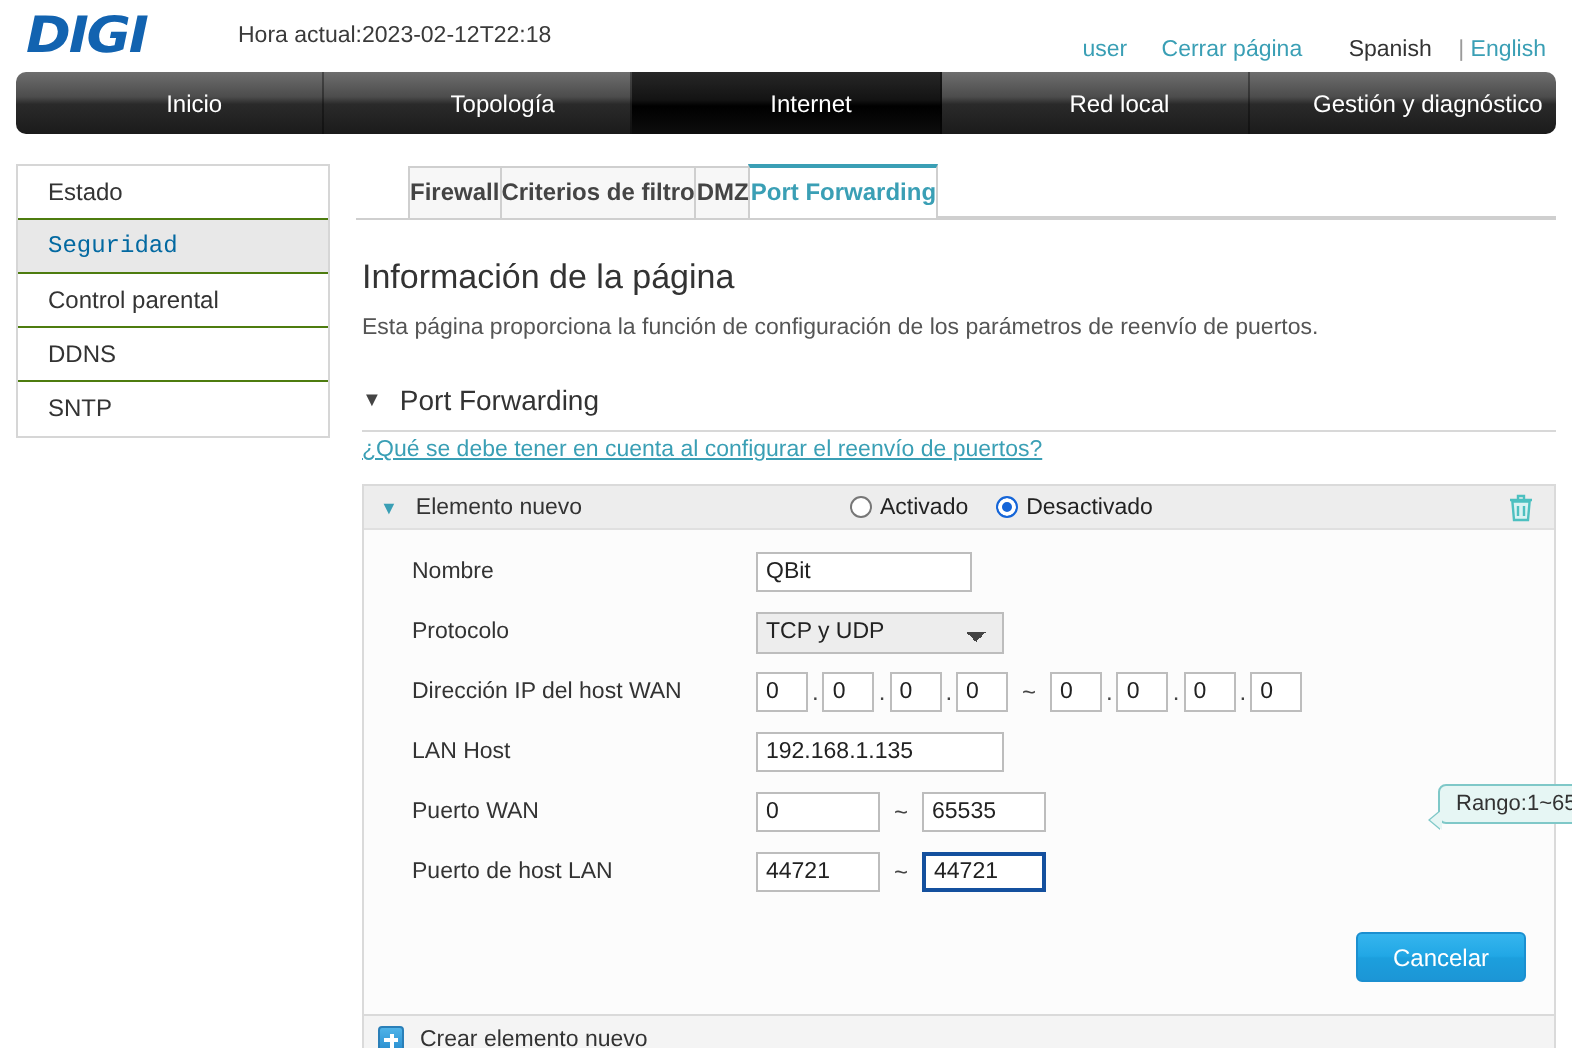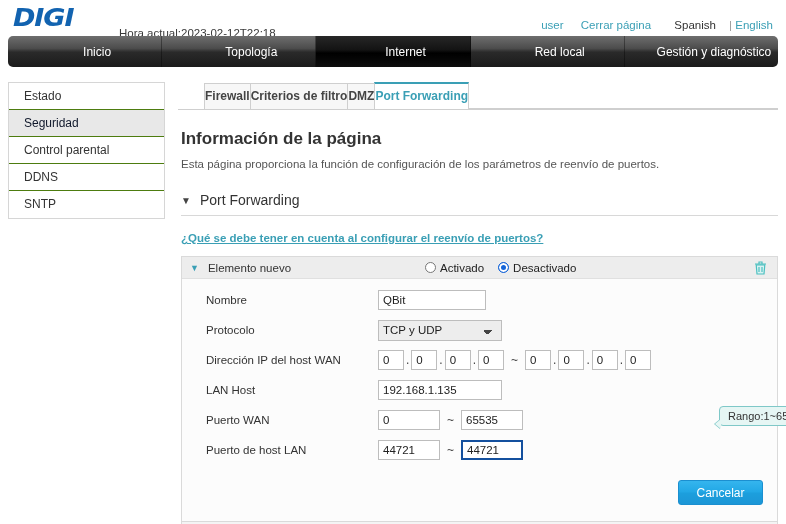--- a/index.html
+++ b/index.html
@@ -26,21 +26,21 @@
     font-weight: bold;
     font-style: italic;
     letter-spacing: -1px;
     color: #1263b0;
     font-family: "DejaVu Sans", sans-serif;
     transform: scaleX(1.08);
     transform-origin: left top;
   }
   .clock {
     position: absolute;
-    left: 119px; top: 27px;
+    left: 119px; top: 12px;
     font-size: 11.5px;
     color: #3a3a3a;
   }
   .header-links {
     position: absolute;
     right: 13px; top: 19px;
     font-size: 11.5px;
     white-space: nowrap;
   }
   .header-links a {
@@ -95,21 +95,22 @@
     padding-left: 15px;
     font-size: 12px;
     color: #333;
     border-bottom: 1px solid #4d7c0f;
     cursor: pointer;
     background: #fff;
   }
   .side-item:last-child { border-bottom: none; }
   .side-item.active {
     background: #e8e8e8;
-    color: #0f172a;
+    color: #0369a1;
+    font-family: Liberation Mono, monospace;
   }
 
   
   .content {
     position: absolute;
     left: 178px; top: 82px;
     width: 600px;
   }
 
   .tabs {
@@ -144,21 +145,21 @@
   }
   .tabs .tab-filler {
     flex: 1;
     border-bottom: 1px solid #cfcfcf;
   }
 
   .page-title {
     margin: 19px 0 0 3px;
     font-size: 17px;
     color: #333;
-    font-weight: bold;
+    font-weight: normal;
   }
   .page-desc {
     margin: 9px 0 0 3px;
     font-size: 11.5px;
     color: #555;
   }
 
   .section-head {
     margin: 22px 0 0 3px;
     font-size: 14px;
@@ -170,26 +171,25 @@
     width: 597px;
   }
   .section-head .tri {
     font-size: 10px;
     color: #444;
     margin-right: 9px;
   }
 
   .help-link {
     display: inline-block;
-    margin: 16px 0 0 3px;
+    margin: 3px 0 0 3px;
     font-size: 11.5px;
     color: #3a9fb5;
     text-decoration: underline;
     cursor: pointer;
-    font-weight: bold;
   }
 
   
   .panel {
     margin: 11px 0 0 3px;
     width: 597px;
     border: 1px solid #dadada;
     background: #fcfcfc;
   }
   .panel-head {

